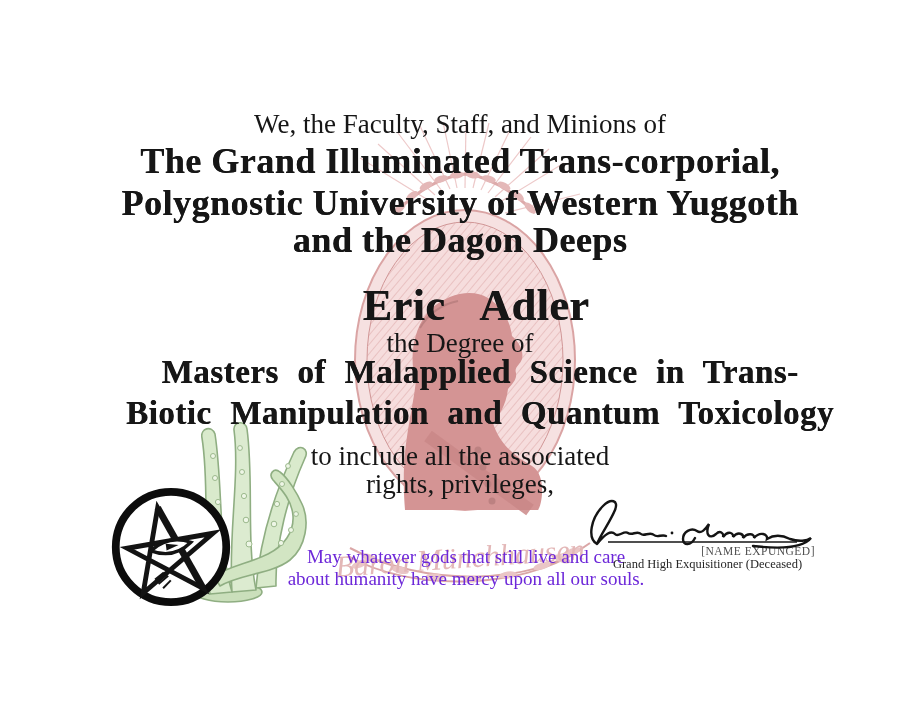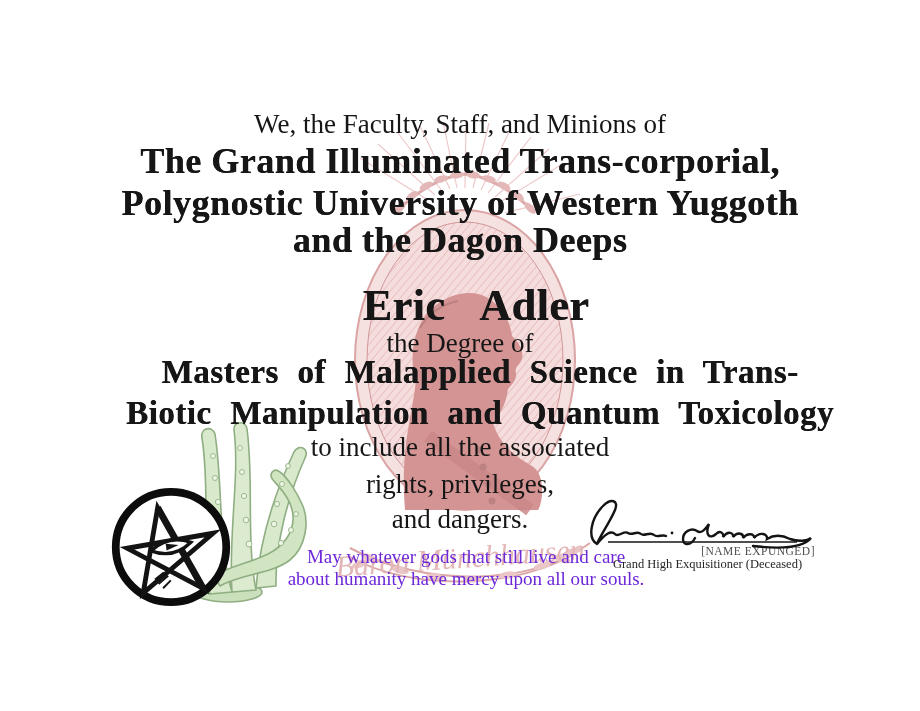--- a/index.html
+++ b/index.html
@@ -179,23 +179,22 @@
 
   <div class="line blackletter recipient" style="top:282px">
     <span>Eric</span><span class="gap"></span><span>Adler</span>
   </div>
 
   <div class="line serif27" style="top:329px">the Degree of</div>
 
   <div class="line blackletter degree" style="top:355px">Masters of Malapplied Science in Trans-</div>
   <div class="line blackletter degree" style="top:396px">Biotic Manipulation and Quantum Toxicology</div>
 
-  <div class="line serif27" style="top:433px">to include all the associated</div>
+  <div class="line serif27" style="top:442px">to include all the associated</div>
   <div class="line serif27" style="top:470px">rights, privileges,</div>
-  <div class="line serif27" style="top:505px">and dangers.</div>
 
   <div class="line blessing" style="top:547px">May whatever gods that still live and care</div>
   <div class="line blessing" style="top:569px">about humanity have mercy upon all our souls.</div>
 
   <svg class="layer sig-svg" width="232" height="58" viewBox="0 0 232 58">
     <g fill="none" stroke="#141414" stroke-width="2.4" stroke-linecap="round">
       <path d="M 14 50 C 4 44 8 24 20 12 C 28 4 36 6 32 16 C 27 28 18 40 14 50
                C 22 40 28 36 32 40 C 35 44 41 36 45 39 C 49 42 54 36 58 40
                C 61 43 67 37 71 41 C 74 44 79 40 83 42"></path>
       <circle cx="89" cy="39" r="1.4" fill="#141414" stroke="none"></circle>

